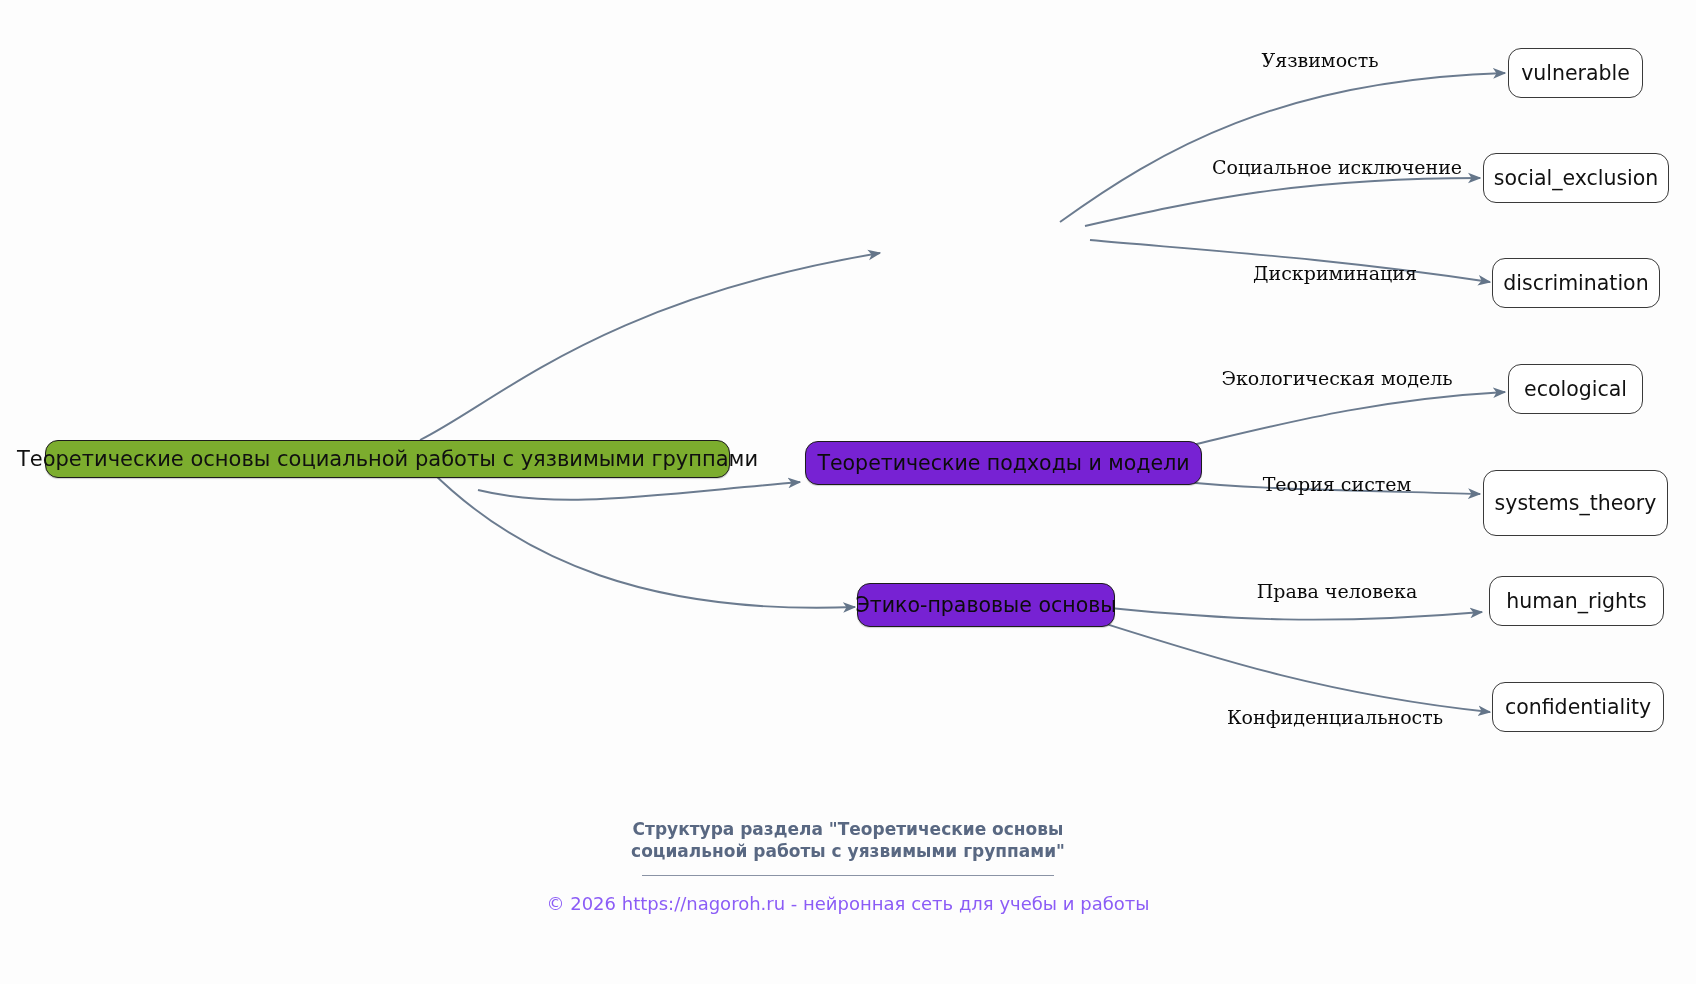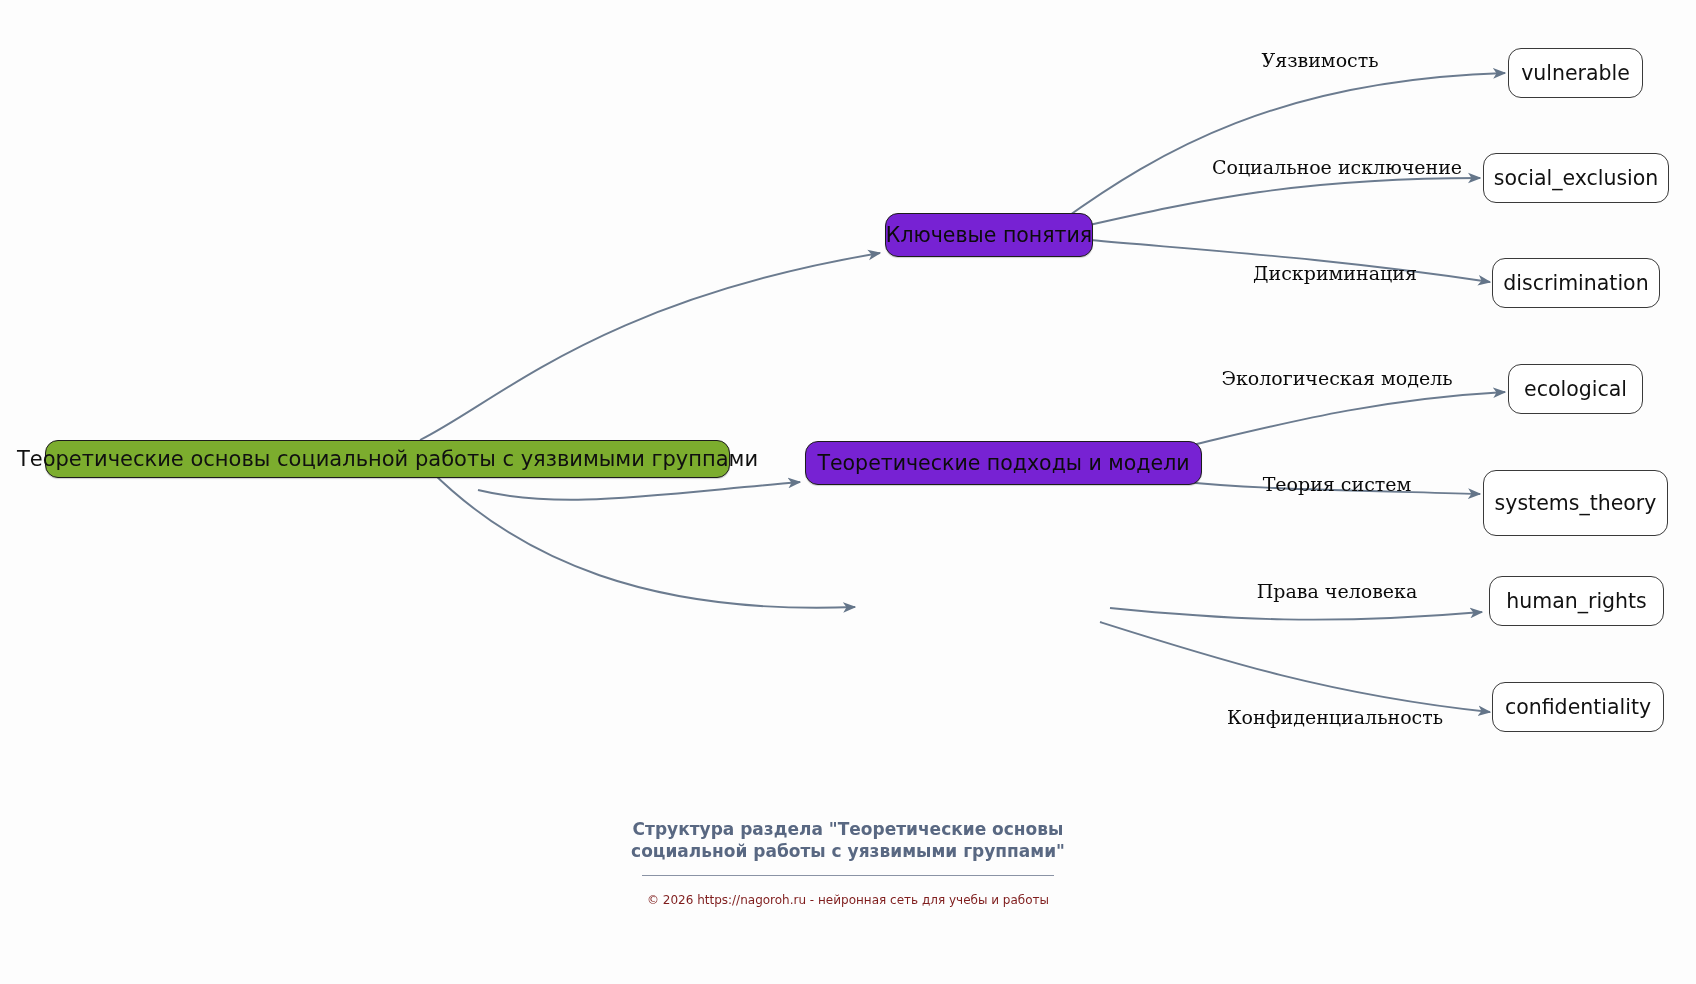--- a/index.html
+++ b/index.html
@@ -81,22 +81,22 @@
   }
   .footer-rule {
     width: 412px;
     height: 0;
     margin: 12px auto 0 auto;
     border-top: 1.4px solid #8a93a5;
   }
   .footer-copy {
     margin-top: 17px;
     font-family: "DejaVu Sans", sans-serif;
-    font-size: 12px;
-    color: #7f1d1d;
+    font-size: 18px;
+    color: #8b5cf6;
   }
 </style>
 </head>
 <body>
 
 <div id="canvas">
 
   <svg id="edges" viewBox="0 0 1696 984" xmlns="http://www.w3.org/2000/svg">
     <defs>
       <marker id="arrow" viewBox="0 0 10 10" refX="9" refY="5" markerWidth="7" markerHeight="7" orient="auto-start-reverse">
@@ -116,24 +116,24 @@
       <path d="M 1162 452 C 1260 430 1360 400 1505 392"></path>
       <path d="M 1162 480 C 1260 490 1340 490 1480 494"></path>
 
       <path d="M 1110 608 C 1230 620 1330 625 1482 612"></path>
       <path d="M 1100 622 C 1220 660 1330 695 1490 712"></path>
     </g>
   </svg>
 
   <div class="node node-root" style="left:45px; top:440px; width:685px; height:38px;">Теоретические основы социальной работы с уязвимыми группами</div>
 
-  <div class="node node-branch" style="left:885px; top:213px; width:208px; height:44px;">Ключевые понятия</div>
 
   <div class="node node-branch" style="left:805px; top:441px; width:397px; height:44px;">Теоретические подходы и модели</div>
 
+  <div class="node node-branch" style="left:857px; top:583px; width:258px; height:44px;">Этико-правовые основы</div>
 
   <div class="node node-leaf" style="left:1508px; top:48px; width:135px; height:50px;">vulnerable</div>
 
   <div class="node node-leaf" style="left:1483px; top:153px; width:186px; height:50px;">social_exclusion</div>
 
   <div class="node node-leaf" style="left:1492px; top:258px; width:168px; height:50px;">discrimination</div>
 
   <div class="node node-leaf" style="left:1508px; top:364px; width:135px; height:50px;">ecological</div>
 
   <div class="node node-leaf" style="left:1483px; top:470px; width:185px; height:66px;">systems_theory</div>

